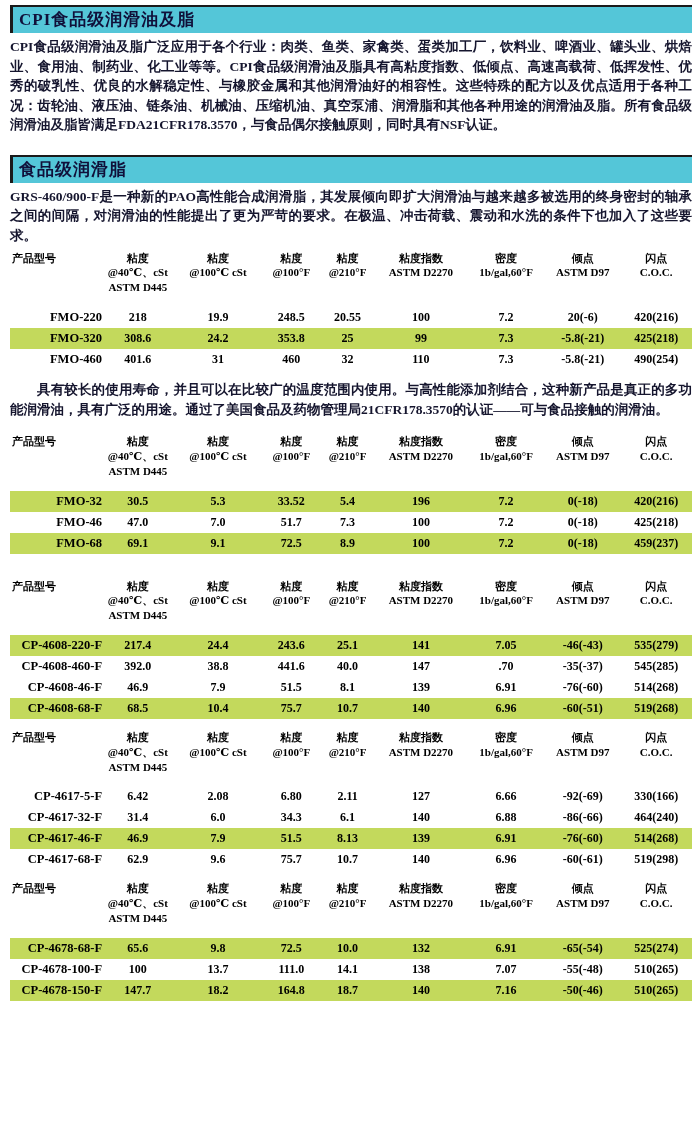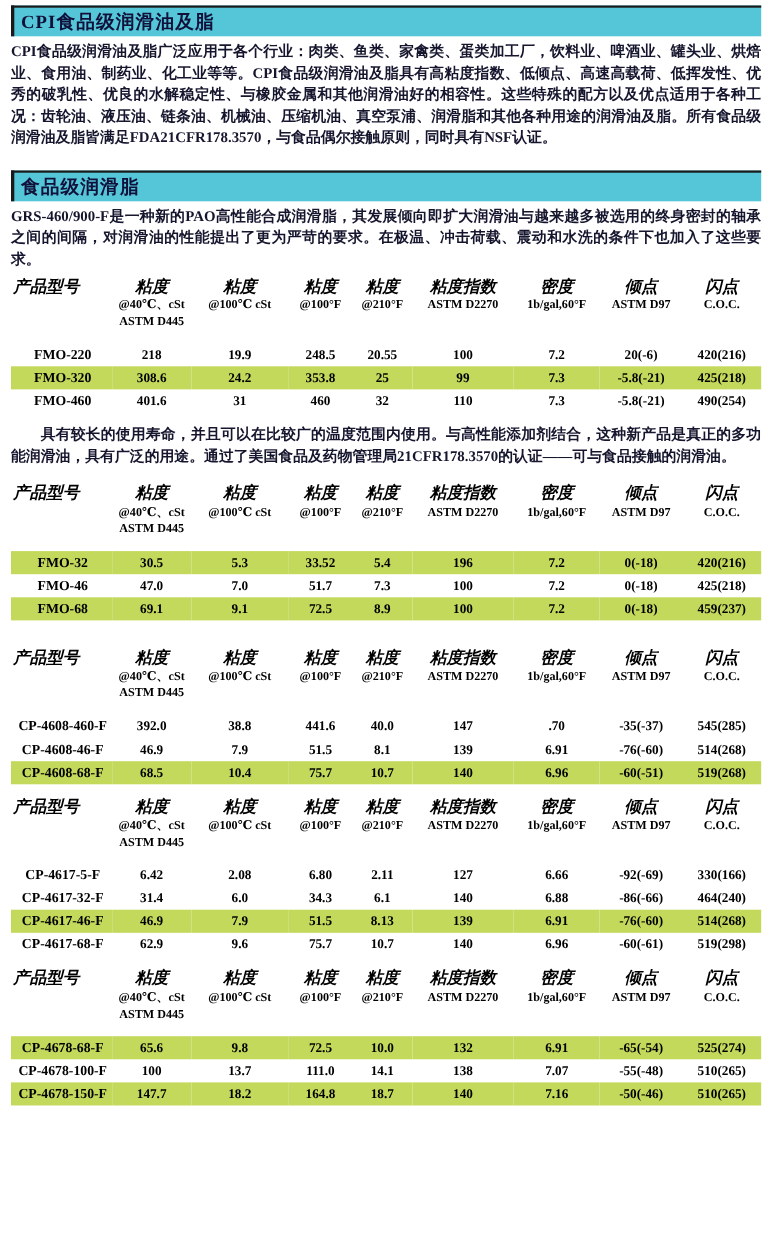--- a/index.html
+++ b/index.html
@@ -33,27 +33,27 @@
   .gap-l{height:24px;}
   table.ptable{
     width:100%;border-collapse:collapse;table-layout:fixed;
     font-family:"Liberation Serif","DejaVu Serif",serif;
   }
   table.ptable th{
     font-weight:bold;text-align:center;vertical-align:top;
     padding:2px 0 12px 0;color:#000;
   }
   table.ptable th.model-col{text-align:left;padding-left:2px;}
-  .h-main{font-size:15px;line-height:1.25;font-style:italic;}
+  .h-main{font-size:11px;line-height:1.25;}
   .h-sub{font-size:11px;line-height:1.35;}
   table.ptable td{
     font-size:12px;text-align:center;padding:3px 0;
     color:#000;white-space:nowrap;
   }
-  table.ptable td.model-cell{text-align:center;padding-left:2px;font-size:12.5px;}
+  table.ptable td.model-cell{text-align:right;padding-left:2px;font-size:12.5px;}
   tr.hl td{background:var(--hl);}
 </style>
 </head>
 <body>
 
 <div class="page">
 
   <div class="title-bar">
     <span>CPI食品级润滑油及脂</span>
   </div>
@@ -303,20 +303,31 @@
               <div class="h-main">倾点</div>
               <div class="h-sub">ASTM D97</div>
             </th>
             <th>
               <div class="h-main">闪点</div>
               <div class="h-sub">C.O.C.</div>
             </th>
           </tr>
         </thead>
         <tbody>
+          <tr class="hl">
+            <td class="model-cell">CP-4608-220-F</td>
+            <td>217.4</td>
+            <td>24.4</td>
+            <td>243.6</td>
+            <td>25.1</td>
+            <td>141</td>
+            <td>7.05</td>
+            <td>-46(-43)</td>
+            <td>535(279)</td>
+          </tr>
           <tr class="">
             <td class="model-cell">CP-4608-460-F</td>
             <td>392.0</td>
             <td>38.8</td>
             <td>441.6</td>
             <td>40.0</td>
             <td>147</td>
             <td>.70</td>
             <td>-35(-37)</td>
             <td>545(285)</td>

